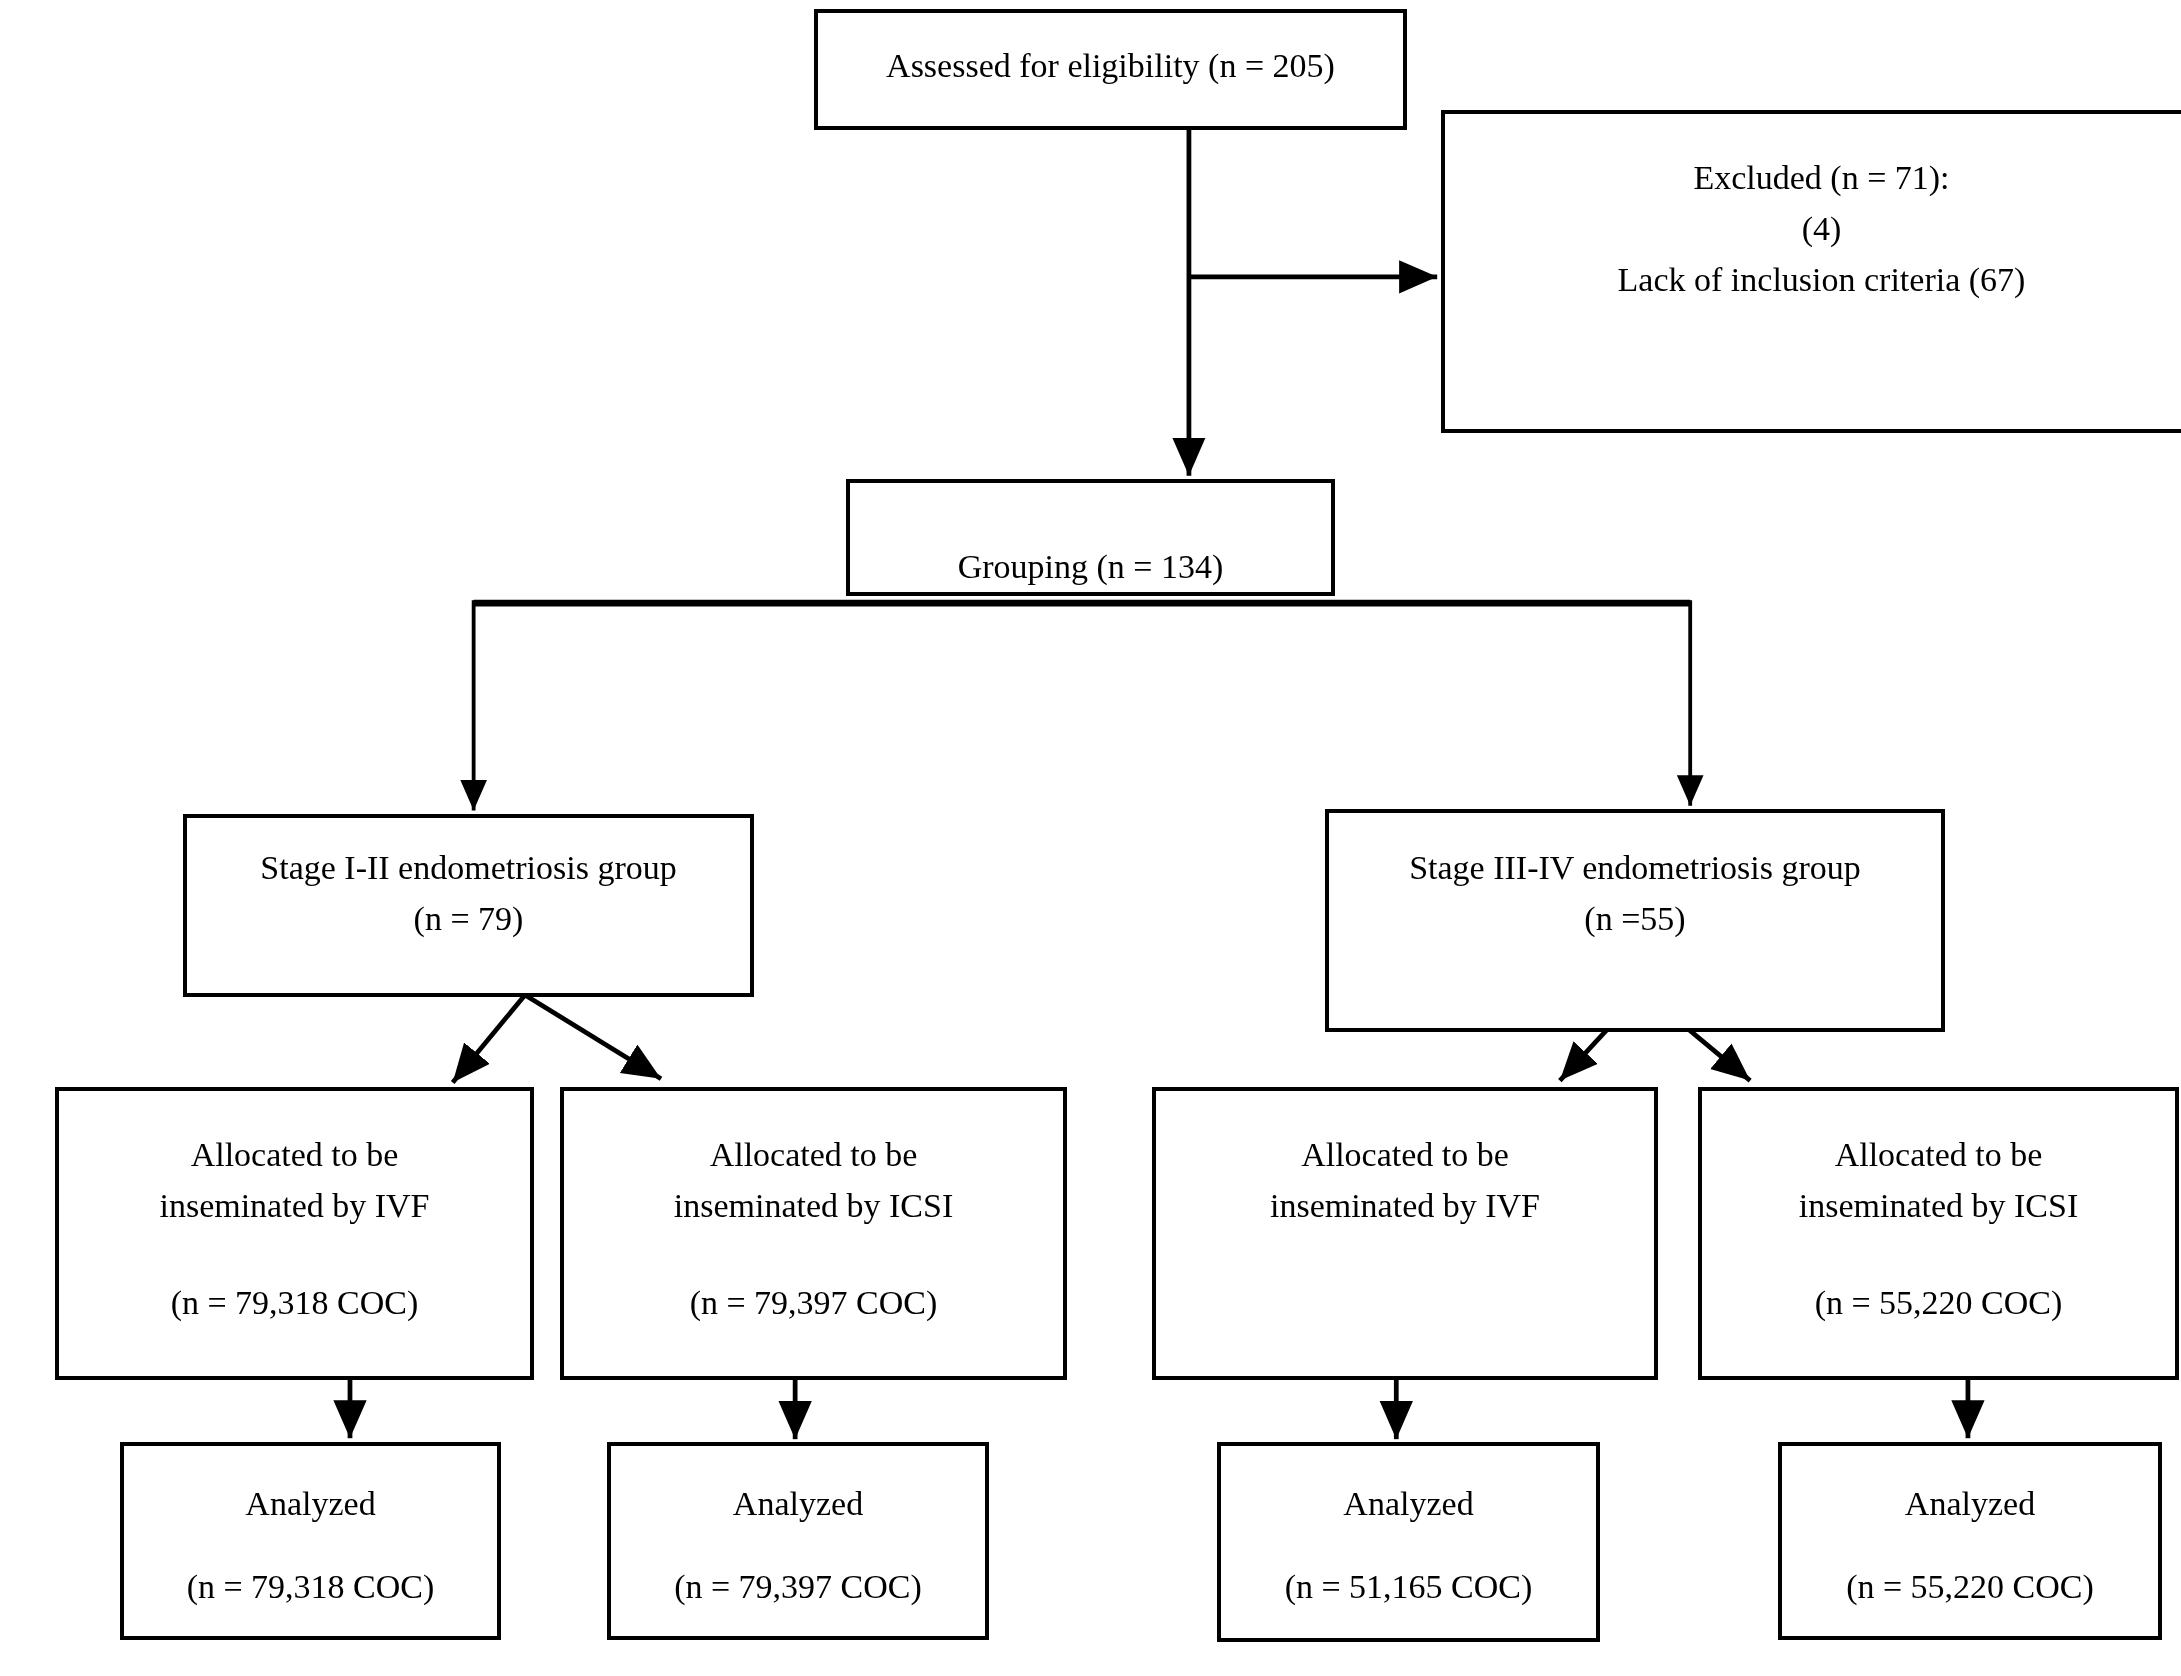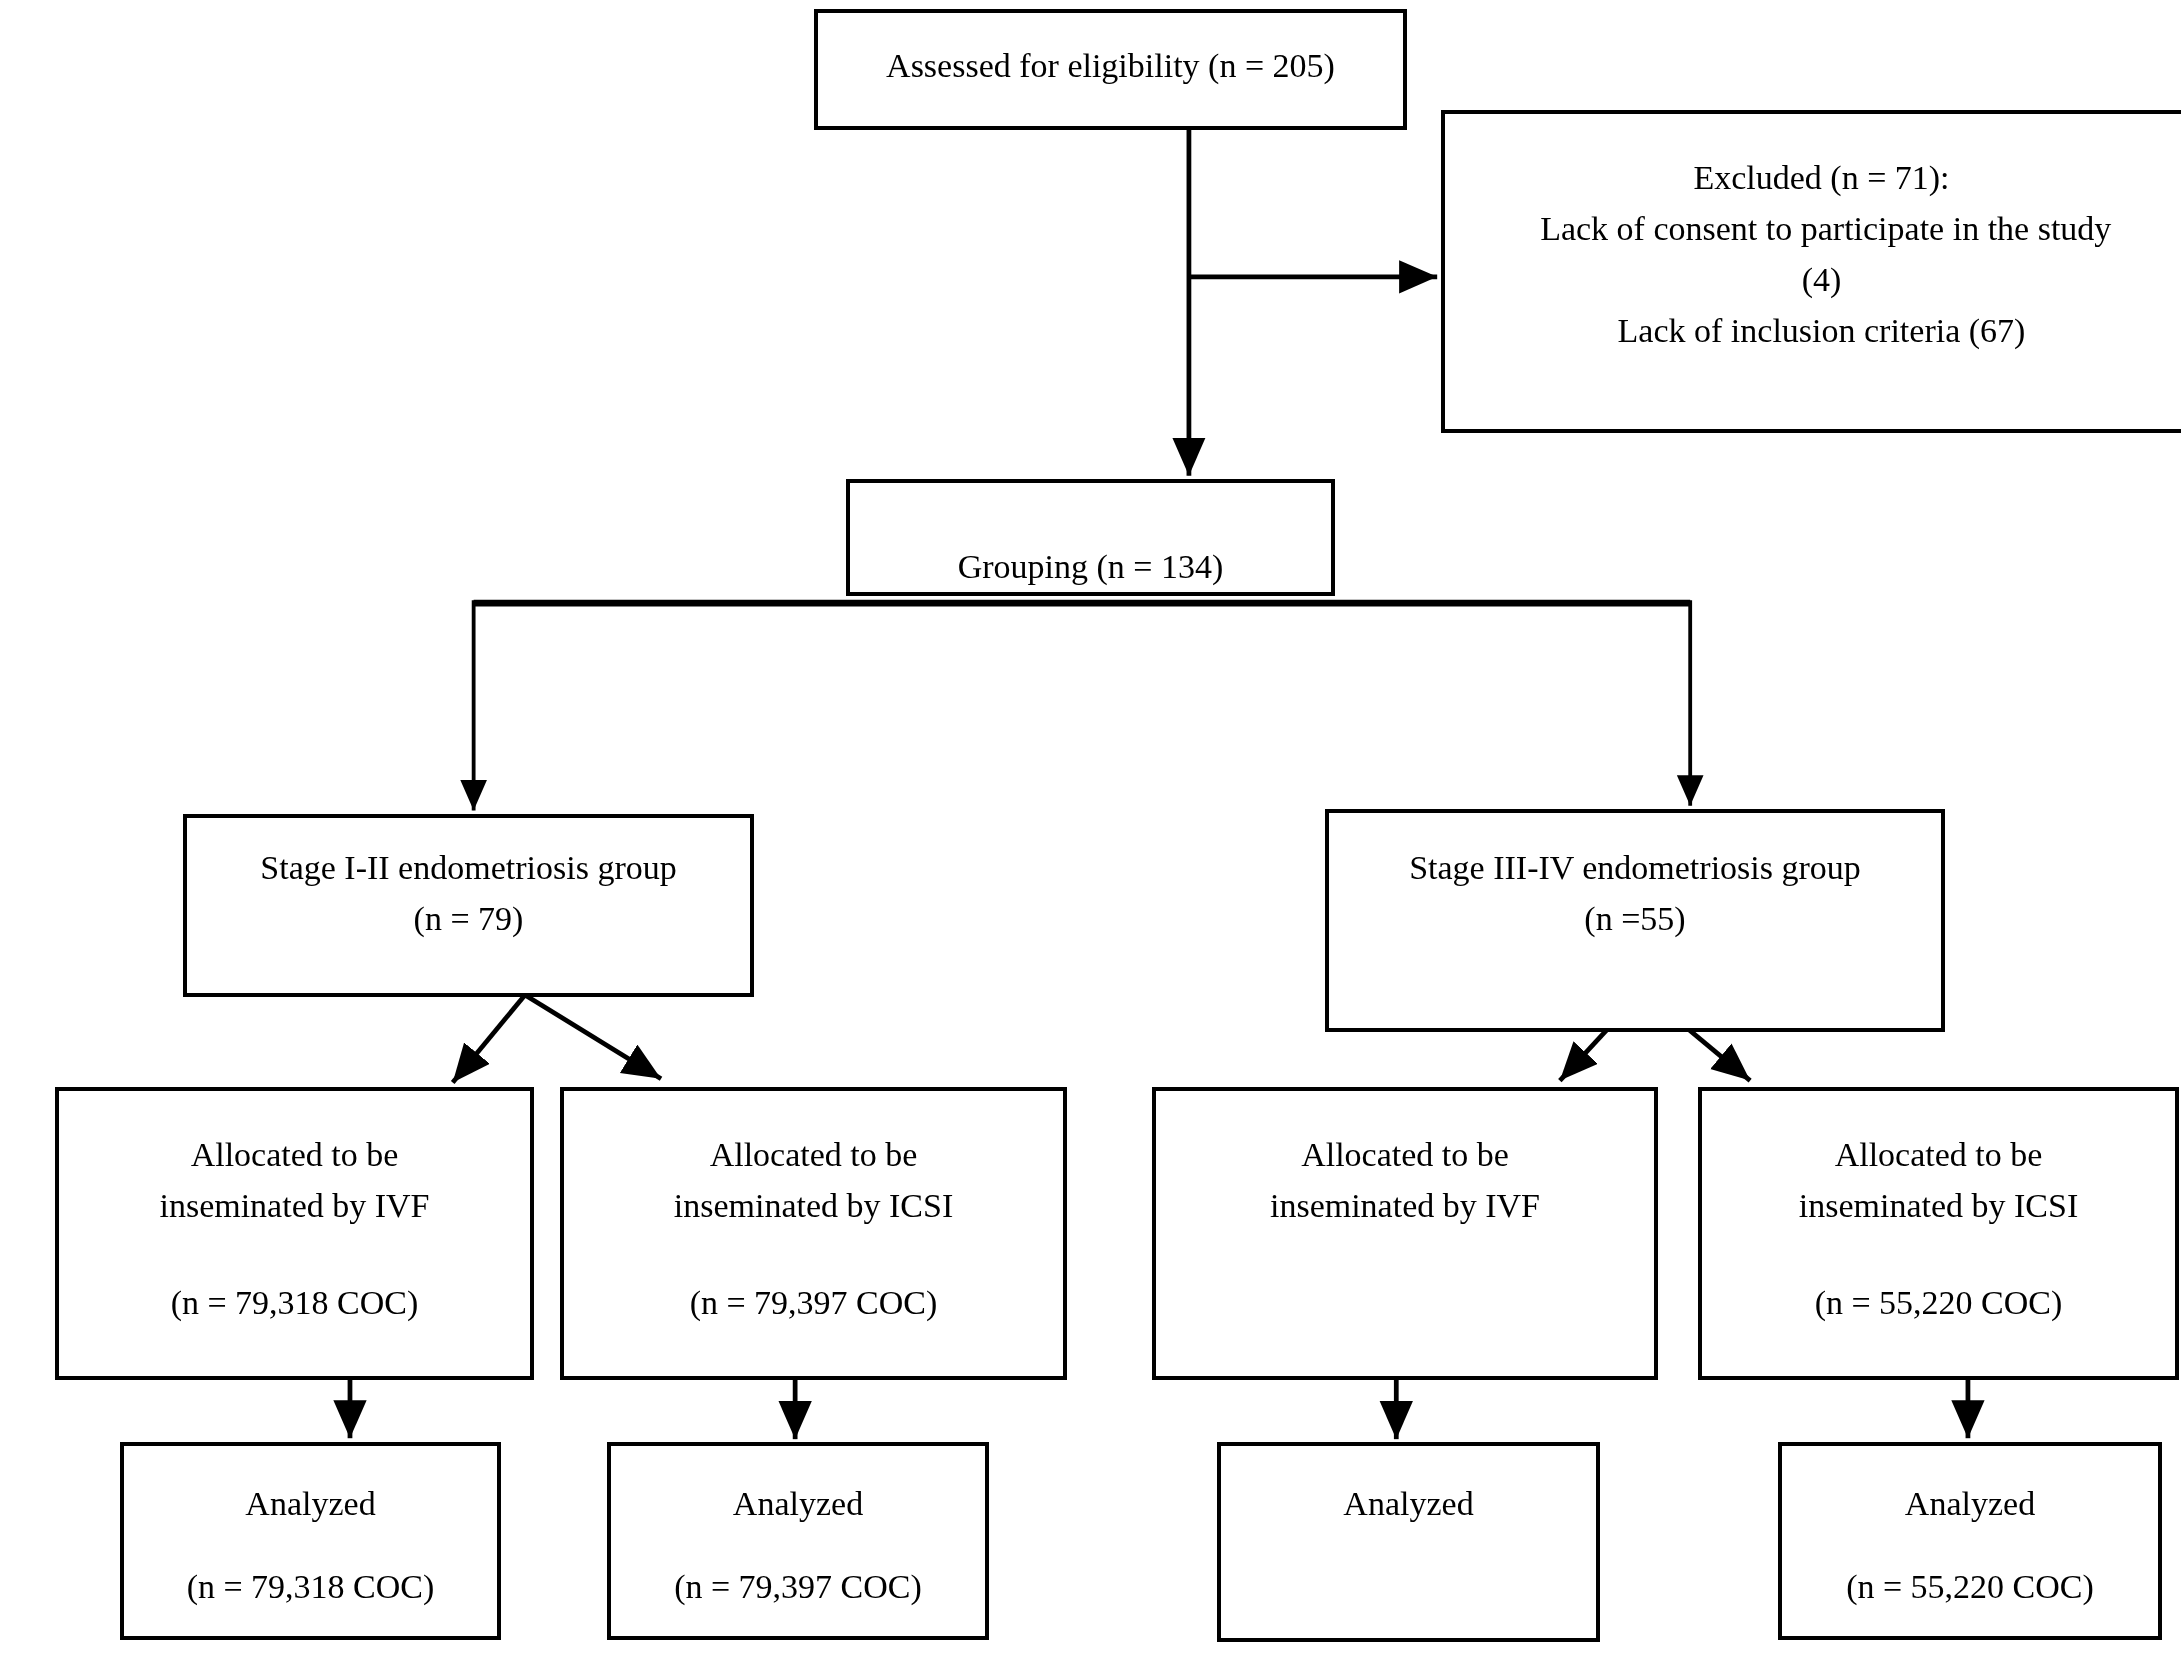--- a/index.html
+++ b/index.html
@@ -81,21 +81,20 @@
     <line x1="1428" y1="1450" x2="1428" y2="1513" stroke="#000" stroke-width="5" marker-end="url(#ah)"></line>
     <line x1="2029" y1="1450" x2="2029" y2="1512" stroke="#000" stroke-width="5" marker-end="url(#ah)"></line>
   </svg>
 
   <div class="box assessed">
     <div class="nowrap">Assessed for eligibility (n = 205)</div>
   </div>
 
   <div class="box excluded">
     <div class="pre">Excluded (n = 71):</div>
-    <div class="pre"> Lack of consent to participate in the study</div>
     <div class="pre">(4)</div>
     <div class="pre">Lack of inclusion criteria (67)</div>
   </div>
 
   <div class="box grouping">
     <div class="nowrap">Grouping (n = 134)</div>
   </div>
 
   <div class="box stage1">
     <div>Stage I-II endometriosis group</div>
@@ -135,20 +134,21 @@
     <div class="analyzed-n">(n = 79,318 COC)</div>
   </div>
 
   <div class="box an2">
     <div>Analyzed</div>
     <div class="analyzed-n">(n = 79,397 COC)</div>
   </div>
 
   <div class="box an3">
     <div>Analyzed</div>
+    <div class="analyzed-n">(n = 51,165 COC)</div>
   </div>
 
   <div class="box an4">
     <div>Analyzed</div>
     <div class="analyzed-n">(n = 55,220 COC)</div>
   </div>
 
 </div>
 
 

